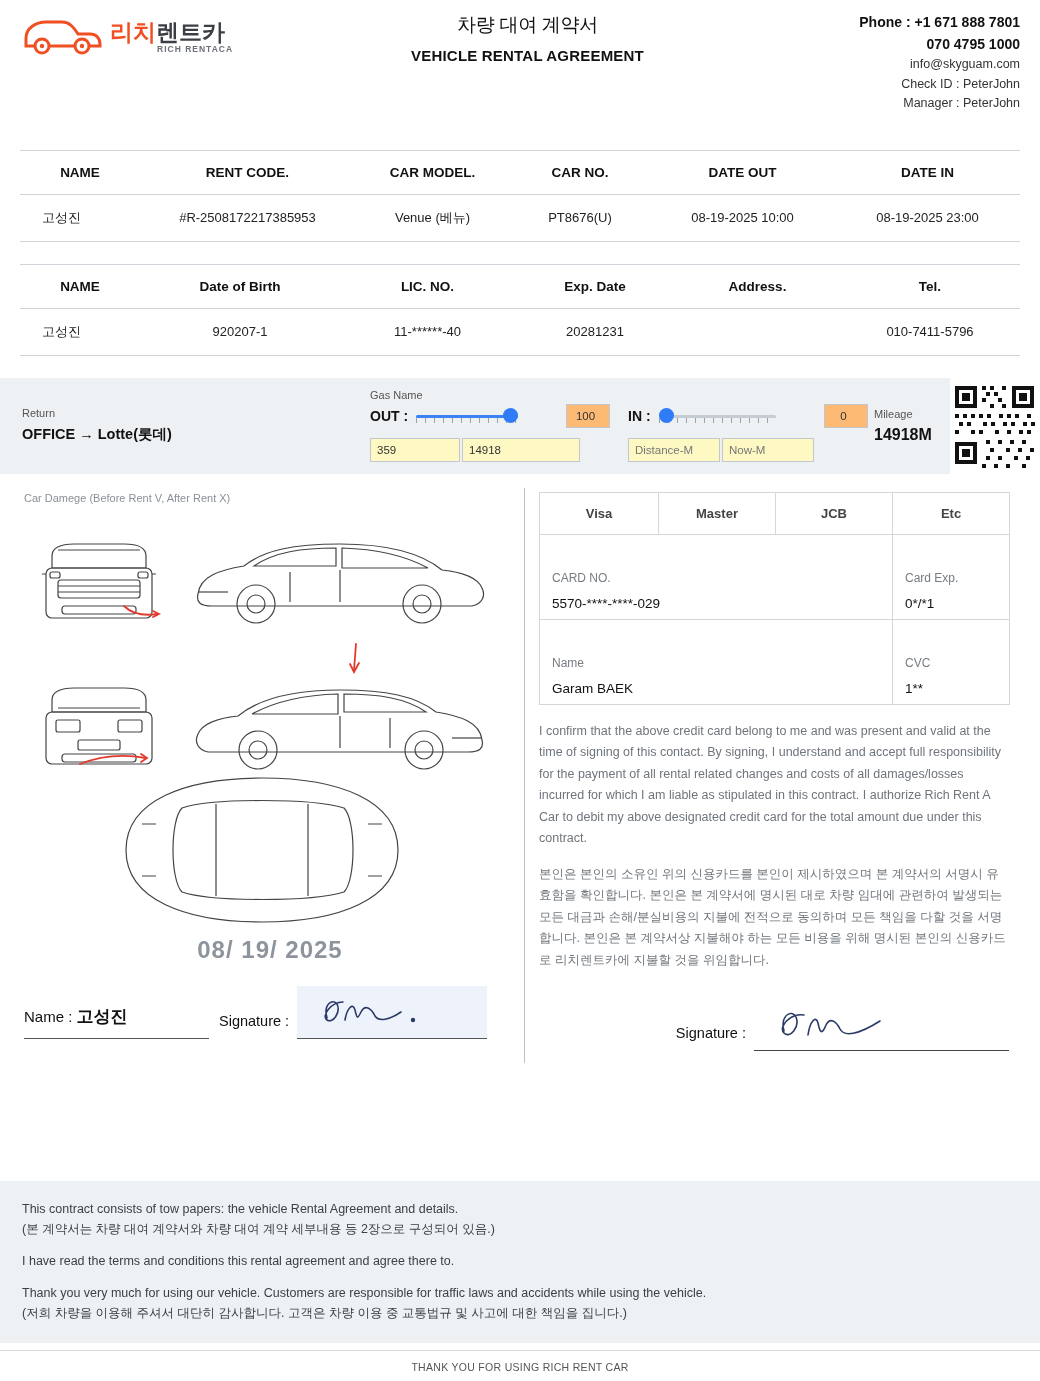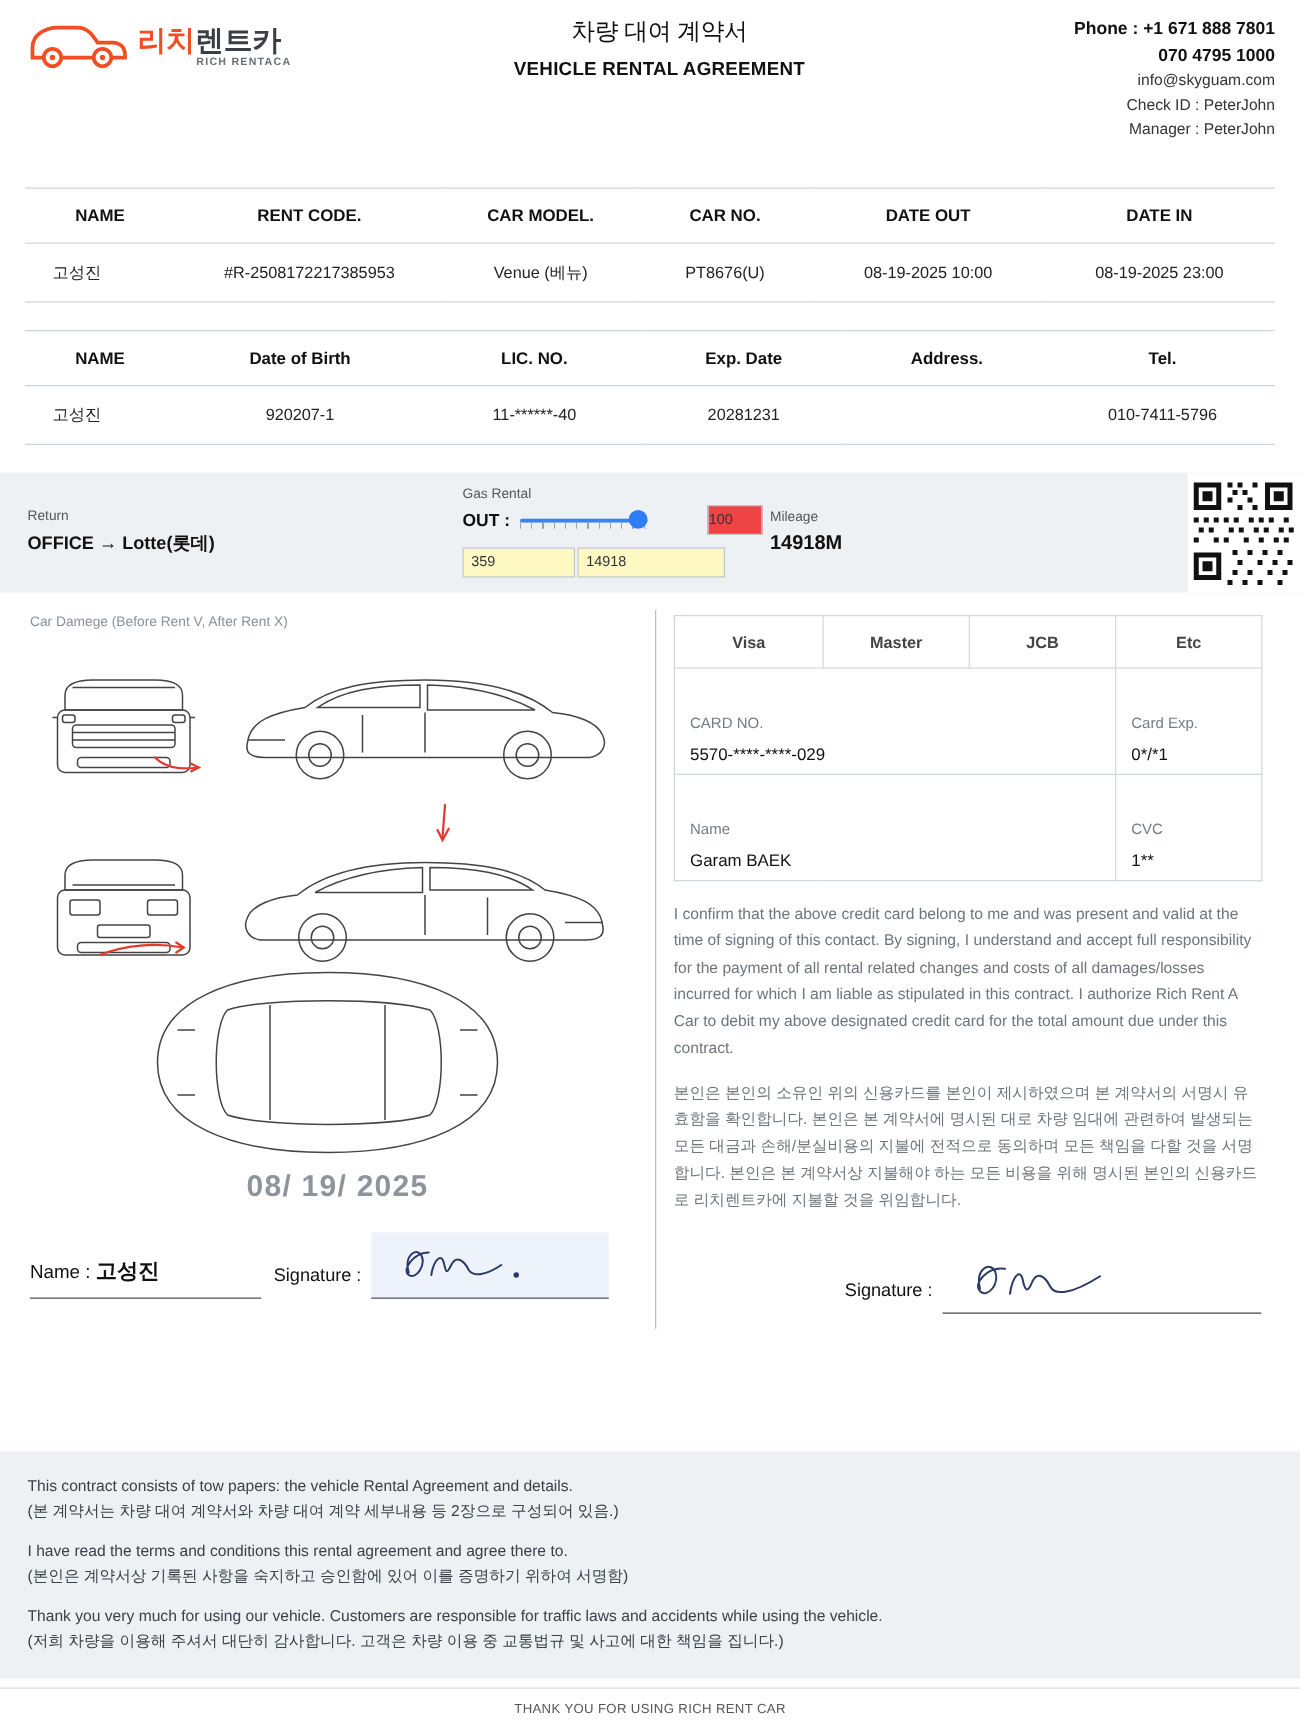--- a/index.html
+++ b/index.html
@@ -43,22 +43,22 @@
   .gauge-block { width:240px; }
   .gauge-title { font-size:11px; color:#555; margin-bottom:3px; }
   .gauge-row { display:flex; align-items:center; gap:8px; }
   .gauge-lbl { font-size:14px; font-weight:bold; color:#111; }
   .slider { position:relative; height:18px; flex:1; display:flex; align-items:center; }
   .slider .track { position:absolute; left:0; right:0; top:8px; height:3px; background:#c6ccd3; border-radius:2px; }
   .slider .fill { position:absolute; left:0; top:8px; height:3px; background:#3b82f6; border-radius:2px; }
   .slider .ticks { position:absolute; left:0; right:0; top:11px; height:5px;
       background-image:repeating-linear-gradient(to right,#9aa3ac 0 1px, transparent 1px 9px); }
   .slider .knob { position:absolute; width:15px; height:15px; border-radius:50%; background:#2f7cf6; top:1px; }
-  .numbox { width:44px; height:24px; border:1px solid #c2c8cf; background:#ef4444; font-size:11.5px;
-            text-align:left; padding-right:5px; line-height:22px; color:#333;margin-left:40px; }
+  .numbox { width:44px; height:24px; border:1px solid #c2c8cf; background:#fdba74; font-size:11.5px;
+            text-align:center; padding-right:5px; line-height:22px; color:#333;margin-left:40px; }
   .sub-inputs { display:flex; gap:2px; margin-top:10px; }
   .txtbox { height:24px; border:1px solid #c2c8cf; background:#fef9c3; font-size:11.5px; line-height:22px;
             padding-left:6px; color:#333; }
   .txtbox.ph { color:#777; }
   .mileage { width:130px; text-align:left; padding-left:6px; }
   .mileage .lbl { font-size:11px; color:#555; }
   .mileage .val { font-size:16px; font-weight:bold; margin-top:6px; color:#111; }
   .qr { position:absolute; right:0; top:0; width:90px; height:96px; }
 
   
@@ -186,37 +186,54 @@
   </tbody>
     </table>
 
   <div class="gasbar">
     <div class="return-box">
       <div class="return-lbl">Return</div>
       <div class="return-val">OFFICE → Lotte(롯데)</div>
     </div>
 
     <div class="gauge-block">
-      <div class="gauge-title">Gas Rental</div>
+      <div class="gauge-title">Gas Name</div>
       <div class="gauge-row">
         <span class="gauge-lbl">OUT :</span>
         <span class="slider">
           <span class="track"></span>
           <span class="fill" id="out-fill" style="width: 100%;"></span>
           <span class="ticks"></span>
           <span class="knob" id="out-knob" style="left: calc(100% - 15px);"></span>
         </span>
         <span class="numbox">100</span>
       </div>
       <div class="sub-inputs">
         <span class="txtbox" style="width:90px">359</span>
         <span class="txtbox" style="width:118px">14918</span>
       </div>
     </div>
 
+    <div class="gauge-block" style="margin-left:18px">
+      <div class="gauge-title">&nbsp;</div>
+      <div class="gauge-row">
+        <span class="gauge-lbl">IN :</span>
+        <span class="slider">
+          <span class="track"></span>
+          <span class="fill" id="in-fill" style="width: 0%;"></span>
+          <span class="ticks"></span>
+          <span class="knob" id="in-knob" style="left: calc(0% + 0px);"></span>
+        </span>
+        <span class="numbox">0</span>
+      </div>
+      <div class="sub-inputs">
+        <span class="txtbox ph" style="width:92px">Distance-M</span>
+        <span class="txtbox ph" style="width:92px">Now-M</span>
+      </div>
+    </div>
 
     <div class="mileage">
       <div class="lbl">Mileage</div>
       <div class="val">14918M</div>
     </div>
 
     <div class="qr">
       <svg width="90" height="96" viewBox="0 0 90 96">
         <rect width="90" height="96" fill="#ffffff"></rect>
         <g fill="#111">
@@ -433,21 +450,20 @@
     </div>
   </div>
 
   <div class="footer">
     <p>
       <span>This contract consists of tow papers: the vehicle Rental Agreement and details.</span><br>
       <span>(본 계약서는 차량 대여 계약서와 차량 대여 계약 세부내용 등 2장으로 구성되어 있음.)</span>
     </p>
     <p>
       <span>I have read the terms and conditions this rental agreement and agree there to.</span><br>
-      <span>(본인은 계약서상 기록된 사항을 숙지하고 승인함에 있어 이를 증명하기 위하여 서명함)</span>
     </p>
     <p>
       <span>Thank you very much for using our vehicle. Customers are responsible for traffic laws and accidents while using the vehicle.</span><br>
       <span>(저희 차량을 이용해 주셔서 대단히 감사합니다. 고객은 차량 이용 중 교통법규 및 사고에 대한 책임을 집니다.)</span>
     </p>
   </div>
 
   <div class="hr-foot"></div>
   <div class="thanks">THANK YOU FOR USING RICH RENT CAR</div>
 </div>

